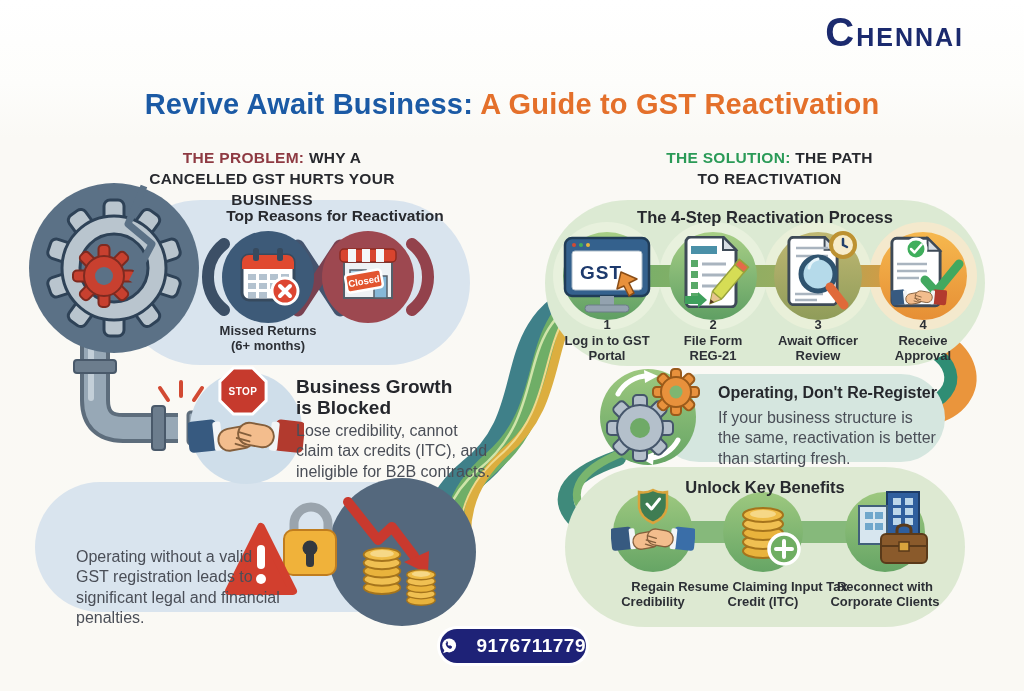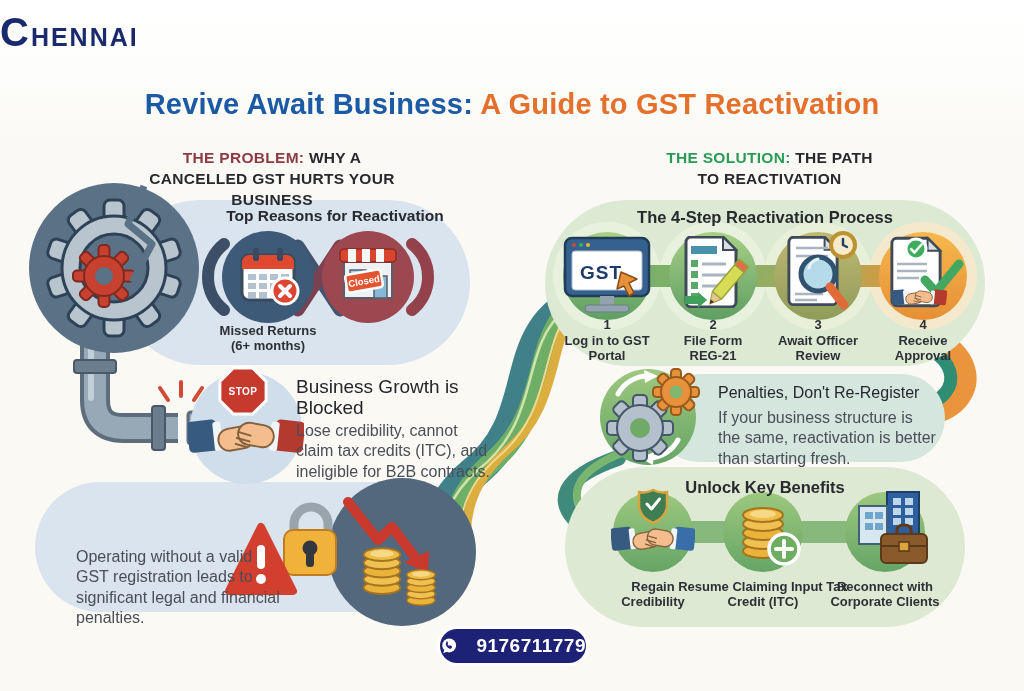--- a/index.html
+++ b/index.html
@@ -12,38 +12,38 @@
   .bglayer{left:0;top:0;z-index:1;}
   .card{position:absolute;z-index:2;}
   .fglayer{left:0;top:0;z-index:3;pointer-events:none;}
   .t{position:absolute;z-index:4;}
   .card-blue{background:#d9e4ee;}
   .card-green{background:#dcead3;}
   .card-teal{background:#d5e6df;}
   .card-green2{background:#dde9d2;}
 
   
-  .logo{top:12px;left:0;width:952px;text-align:left;line-height:1;}
+  .logo{top:12px;left:12px;width:952px;text-align:right;line-height:1;}
   .logo-line1{font-size:25px;font-weight:bold;color:#1b2a6e;letter-spacing:2px;display:inline-block;}
   .logo-line1::first-letter{font-size:40px;}
   .logo-line2{font-size:28px;font-weight:bold;color:#23b0a8;letter-spacing:2px;display:inline-block;margin-top:-6px;margin-left:-10px;}
   .logo-line2::first-letter{font-size:42px;}
   .logo-suffix{font-size:15px;font-weight:bold;color:#1b2a6e;letter-spacing:0;}
   .maintitle{top:88px;left:0;width:1024px;text-align:center;font-size:29px;font-weight:bold;letter-spacing:.2px;}
   .maintitle .p1{color:#1b5aa5;}
   .maintitle .p2{color:#e4702b;}
 
   .colhead{top:148px;font-size:15.5px;font-weight:bold;text-align:center;line-height:1.35;color:#27292e;letter-spacing:.3px;}
   .colhead .pfx-problem{color:#8e3a42;}
   .colhead .pfx-solution{color:#2a9a57;}
 
   .sec-title{font-weight:bold;color:#27292e;}
   .cap{font-size:13px;font-weight:bold;text-align:center;line-height:1.18;color:#2c2f35;}
   .body-txt{font-size:16px;font-weight:normal;color:#4a4e57;line-height:1.28;}
-  .big-h{font-weight:normal;color:#25272c;line-height:1.12;}
+  .big-h{font-weight:bold;color:#25272c;line-height:1.12;}
 
   
   .phone-pill{top:629px;left:440px;width:146px;height:34px;background:#1e2277;border-radius:18px;
     z-index:4;display:flex;align-items:center;box-shadow:0 0 0 3px #ffffff;}
   .phone-num{color:#fff;font-size:19px;font-weight:bold;letter-spacing:.5px;margin-left:18px;}
 </style>
 </head>
 <body>
 
 <div class="stage">
@@ -403,21 +403,21 @@
   <div class="t cap" style="left:557px;top:317px;width:100px;">1</div>
   <div class="t cap" style="left:663px;top:317px;width:100px;">2</div>
   <div class="t cap" style="left:768px;top:317px;width:100px;">3</div>
   <div class="t cap" style="left:873px;top:317px;width:100px;">4</div>
 
   <div class="t cap" style="left:562px;top:333px;width:90px;">Log in to GST Portal</div>
   <div class="t cap" style="left:668px;top:333px;width:90px;">File Form REG-21</div>
   <div class="t cap" style="left:763px;top:333px;width:110px;">Await Officer Review</div>
   <div class="t cap" style="left:878px;top:333px;width:90px;">Receive Approval</div>
 
-  <div class="t big-h" style="left:718px;top:384px;width:235px;font-size:16px;white-space:nowrap;">Penalties, Don't Re-Register</div>
+  <div class="t big-h" style="left:718px;top:384px;width:235px;font-size:16px;white-space:nowrap;">Operating, Don't Re-Register</div>
   <div class="t body-txt" style="left:718px;top:408px;width:218px;">If your business structure is the same, reactivation is better than starting fresh.</div>
 
   <div class="t sec-title" style="left:640px;top:478px;width:250px;text-align:center;font-size:16.5px;">Unlock Key Benefits</div>
   <div class="t cap" style="left:598px;top:579px;width:110px;">Regain Credibility</div>
   <div class="t cap" style="left:678px;top:579px;width:170px;">Resume Claiming Input Tax Credit (ITC)</div>
   <div class="t cap" style="left:815px;top:579px;width:140px;">Reconnect with Corporate Clients</div>
 
   <div class="abs phone-pill">
     <svg width="34" height="34" viewBox="0 0 34 34" style="margin-left:1px;">
       <circle cx="16" cy="16" r="13.5" fill="#ffffff"></circle>

